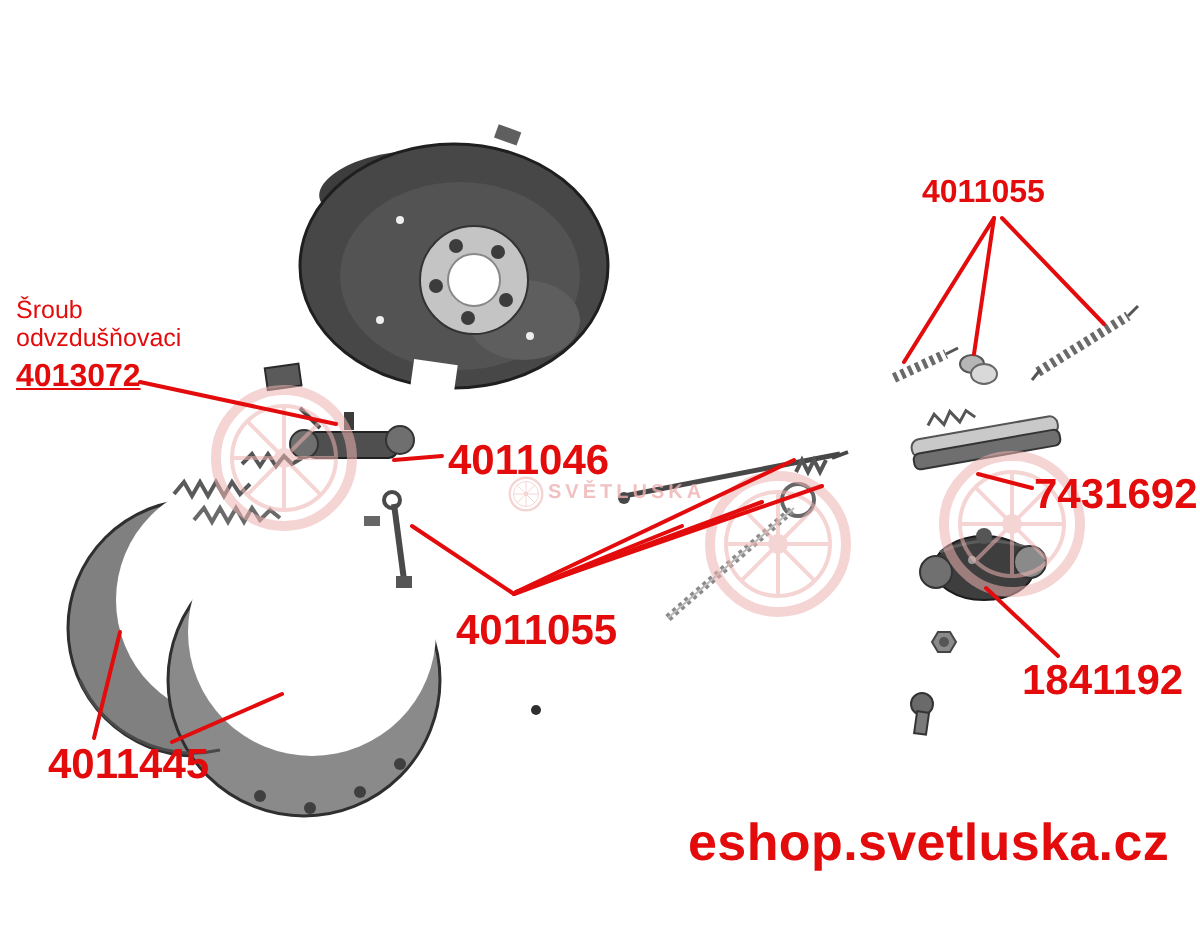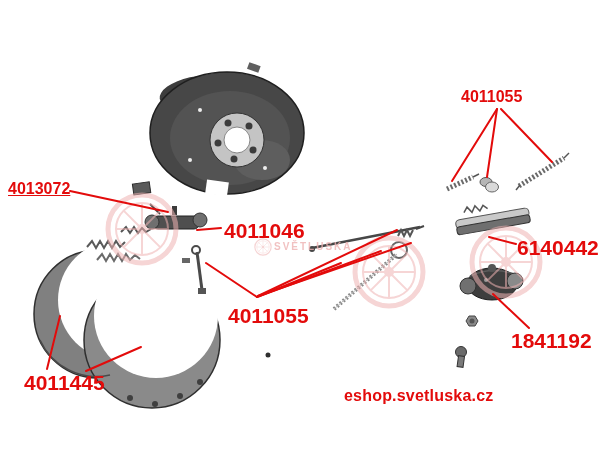--- a/index.html
+++ b/index.html
@@ -7,21 +7,21 @@
     position:relative;width:600px;height:476px;background:#ffffff;overflow:hidden;
     font-family:"Liberation Sans", sans-serif;
   }
   #stage svg.layer{position:absolute;left:0;top:0;}
   .red-label{
     position:absolute;color:#e30b0b;font-weight:bold;font-size:21px;line-height:1.1;
     white-space:nowrap;user-select:none;
   }
   .red-label.small{font-weight:normal;font-size:12.5px;white-space:pre-line;}
   .red-label.big{font-size:16px;}
-  .red-label.url{font-size:16px;letter-spacing:.2px;}
+  .red-label.url{font-size:26px;letter-spacing:.2px;margin-top:20px;}
   .wm-text{
     position:absolute;color:#eeb2b2;opacity:.8;font-weight:bold;font-size:10px;
     letter-spacing:2px;user-select:none;
   }
 </style>
 </head>
 <body>
 
 <div id="stage">
 
@@ -171,25 +171,27 @@
       <line x1="258" y1="296" x2="397" y2="230"></line>
       <line x1="258" y1="296" x2="411" y2="243"></line>
       <line x1="529" y1="328" x2="493" y2="294"></line>
       <line x1="47" y1="369" x2="60" y2="316"></line>
       <line x1="86" y1="371" x2="141" y2="347"></line>
     </g>
   </svg>
 
   <div class="red-label big" style="left:461px;top:88px;">4011055</div>
 
+  <div class="red-label small" style="left:8px;top:149px;">Šroub
+odvzdušňovaci</div>
   <div class="red-label big" style="left:8px;top:180px;text-decoration:underline;">4013072</div>
 
   <div class="red-label" style="left:224px;top:219px;">4011046</div>
 
-  <div class="red-label" style="left:517px;top:236px;">6140442</div>
+  <div class="red-label" style="left:517px;top:236px;">7431692</div>
 
   <div class="red-label" style="left:228px;top:304px;">4011055</div>
 
   <div class="red-label" style="left:511px;top:329px;">1841192</div>
 
   <div class="red-label" style="left:24px;top:371px;">4011445</div>
 
   <div class="red-label url" style="left:344px;top:387px;">eshop.svetluska.cz</div>
 
 </div>

